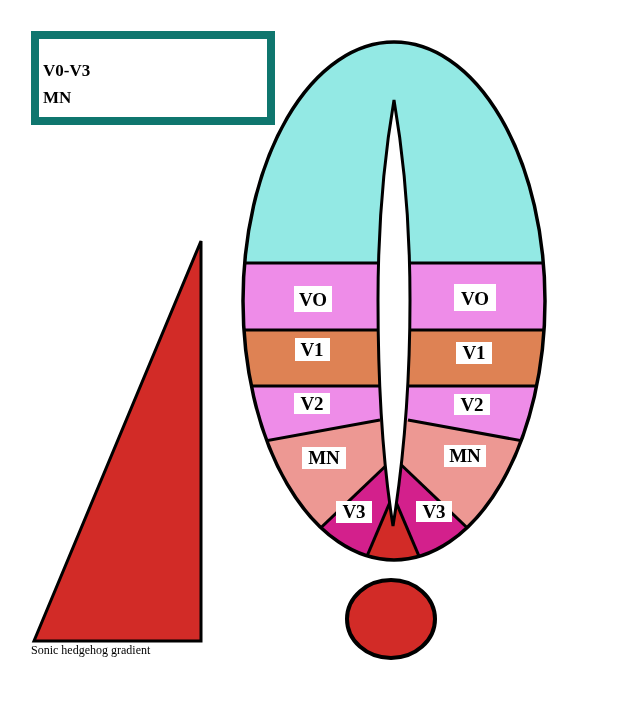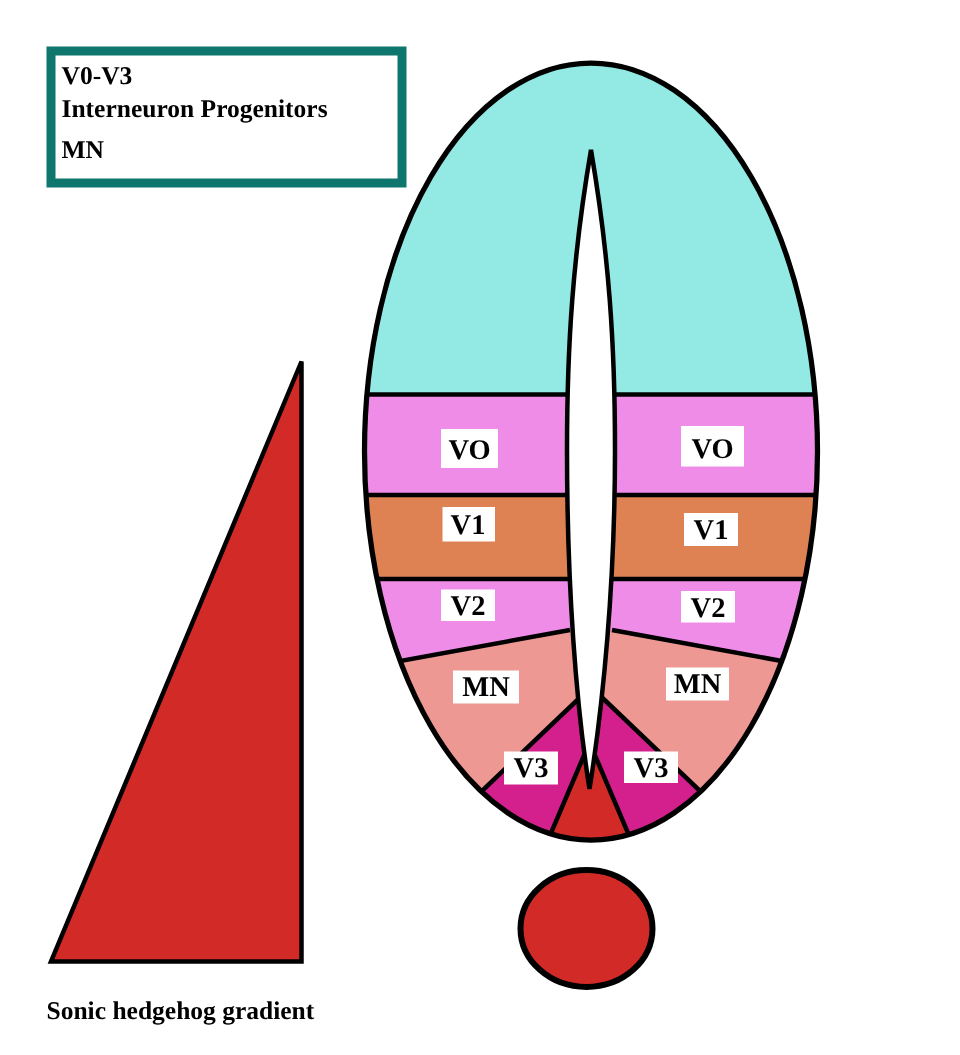--- a/index.html
+++ b/index.html
@@ -1,23 +1,23 @@
 <!DOCTYPE html>
 <html><head>
 <meta charset="utf-8">
 <style>
   html,body{margin:0;padding:0;background:#fff;}
   .canvas{position:relative;width:640px;height:703px;background:#ffffff;overflow:hidden;
           font-family:"Liberation Serif",serif;color:#000;}
   .canvas svg{position:absolute;left:0;top:0;}
   .legend{position:absolute;left:31px;top:31px;width:222px;background:#fff;
-          border:6px solid #0f766e;padding:3px 2px 8px 4px;
+          border:8px solid #0f766e;padding:21px 2px 8px 4px;
           font-weight:bold;font-size:17px;line-height:22px;}
   .legend .block + .block{margin-top:5px;}
-  .caption{position:absolute;left:31px;top:664px;font-weight:bold;font-size:17px;}
+  .caption{position:absolute;left:31px;top:643px;font-weight:normal;font-size:12px;}
   .ol{stroke:#000;stroke-width:3;}
   .ol4{stroke:#000;stroke-width:4;}
   .ol35{stroke:#000;stroke-width:3.5;}
   .band-label{font-family:"Liberation Serif",serif;font-weight:bold;font-size:19px;
               fill:#000;text-anchor:middle;}
 </style>
 </head>
 <body>
 
 <div class="canvas">
@@ -83,21 +83,20 @@
       <rect x="416" y="501" width="36" height="21" fill="#FFFFFF"></rect>
       <text class="band-label" x="434" y="518">V3</text>
     </g>
 
     <ellipse class="ol4" cx="391" cy="619" rx="44" ry="39" fill="#D22B27"></ellipse>
   </svg>
 
   <div class="legend">
     <div class="block">
       <div>V0-V3</div>
-      <div>Interneuron Progenitors</div>
     </div>
     <div class="block">
       <div>MN</div>
     </div>
   </div>
 
   <div class="caption">Sonic hedgehog gradient</div>
 
 </div>
 

